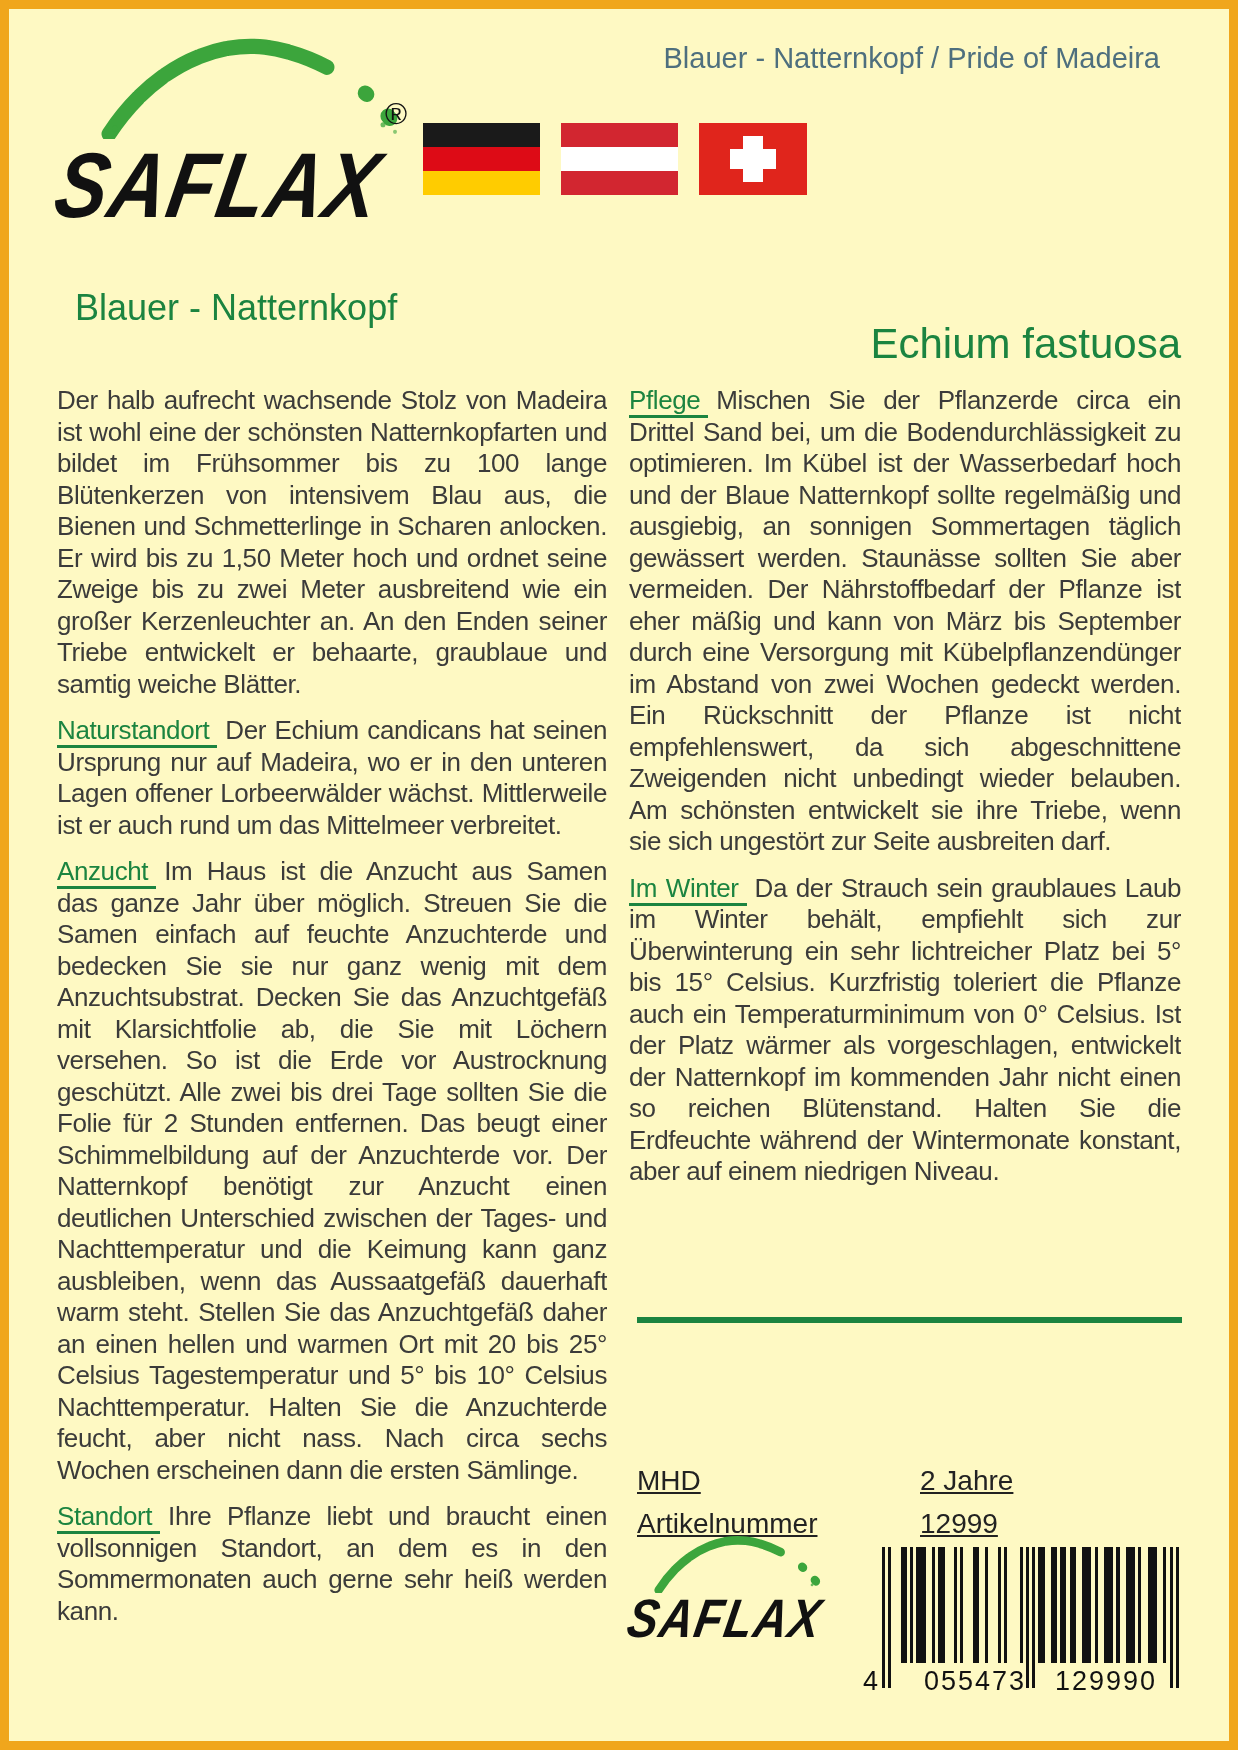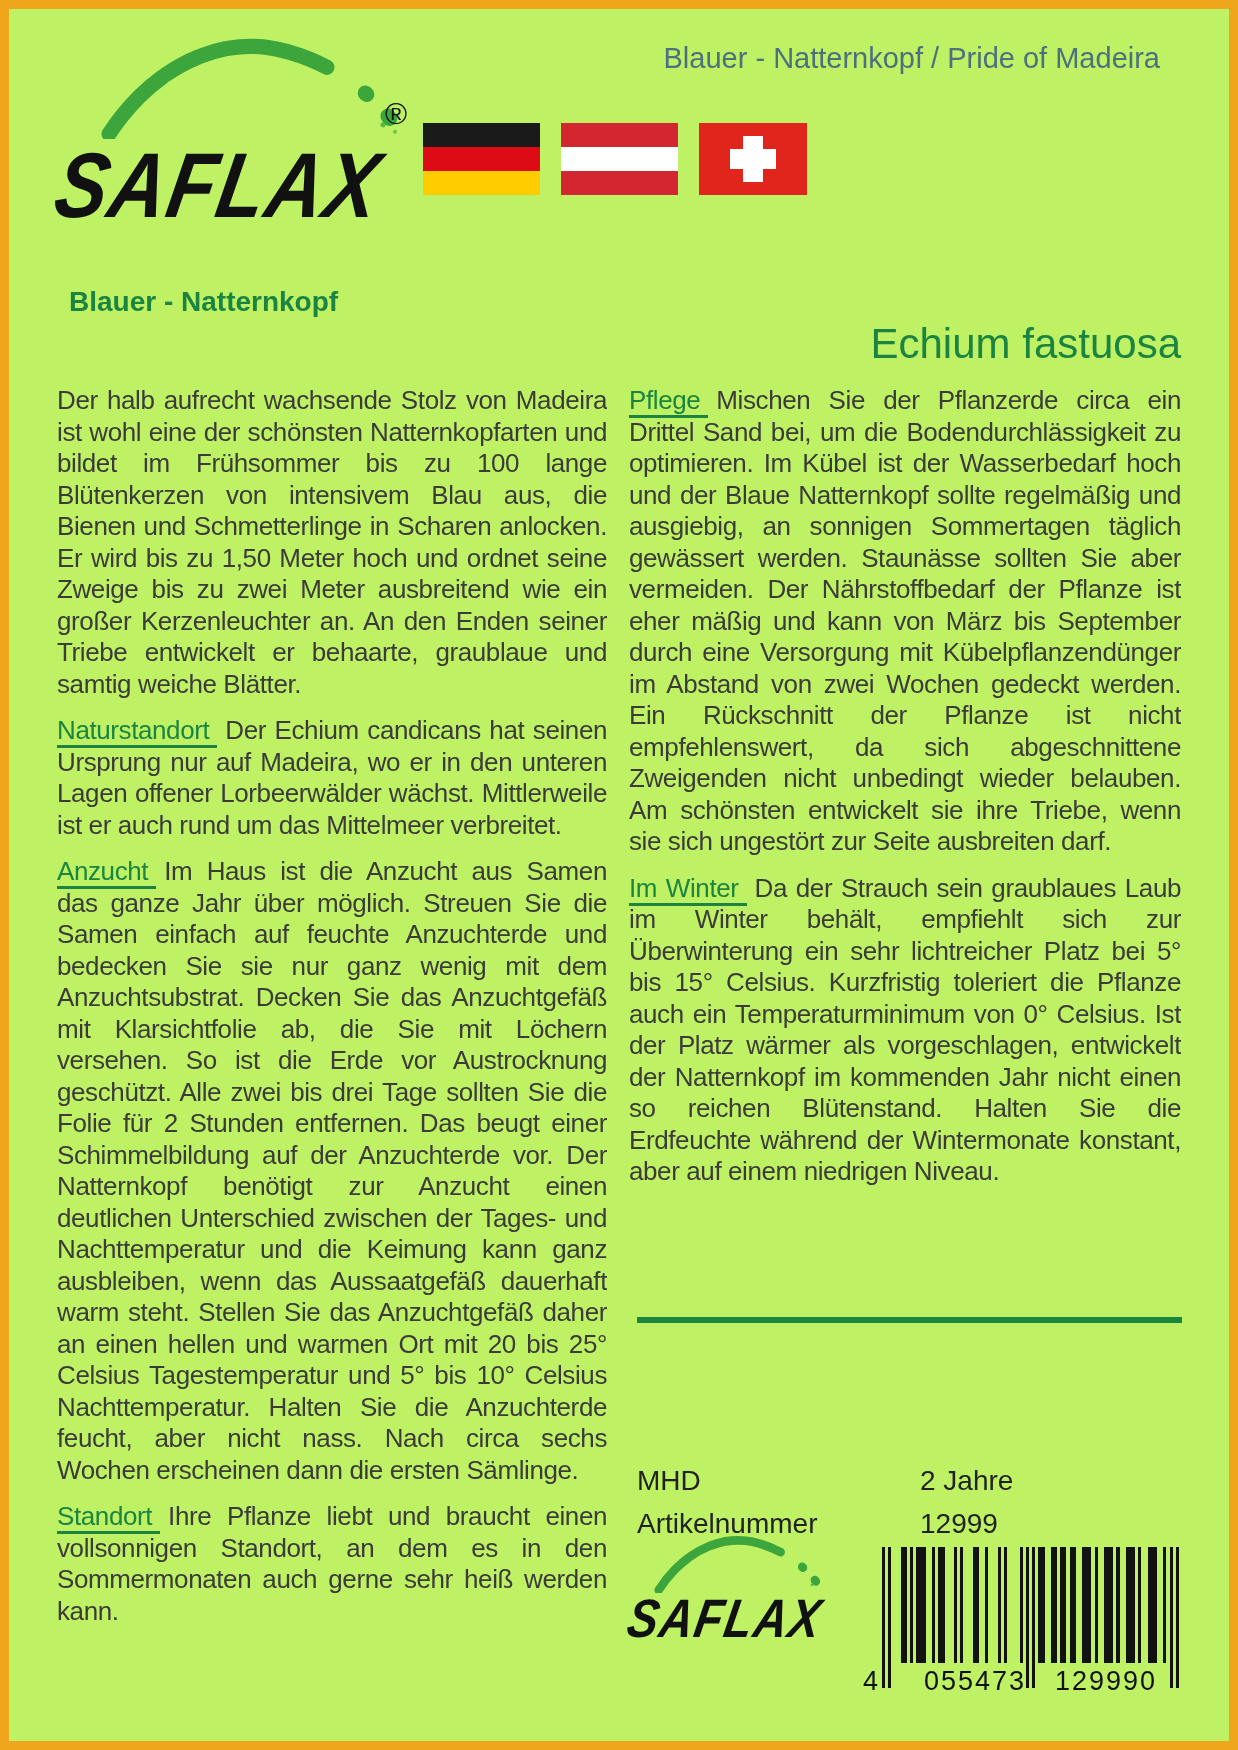--- a/index.html
+++ b/index.html
@@ -1,19 +1,19 @@
 <!DOCTYPE html>
 <html lang="de" style="--border_yellow: #F0A61C; --accent_green: #1B8440; --logo_green: #3CA53C; --header_slate: #4E6F7E; --text: #3B3B3A; --flag_de_black: #1A1A1A; --flag_de_red: #DD0B16; --flag_de_gold: #FFCC00; --flag_at_red: #D22630; --flag_ch_red: #E0251C; --barcode_black: #121212;"><head>
 <meta charset="utf-8">
 <style>
   html,body{margin:0;padding:0;background:#e8e8e8;}
   .page{
     position:relative;
     width:1238px;height:1750px;
-    background:#bef264;
+    background:#fef9c3;
     border:9px solid var(--border_yellow,#F0A61C);
     box-sizing:border-box;
     font-family:"Liberation Sans",sans-serif;
     color:var(--text,#3B3B3A);
     overflow:hidden;
   }
   .page *{box-sizing:border-box;}
 
   
   .header-title{
@@ -52,22 +52,22 @@
   .de i:nth-child(2){background:var(--flag_de_red,#DD0B16);}
   .de i:nth-child(3){background:var(--flag_de_gold,#FFCC00);}
   .at i:nth-child(1),.at i:nth-child(3){background:var(--flag_at_red,#D22630);}
   .at i:nth-child(2){background:#fff;}
   .ch .cross-v,.ch .cross-h{position:absolute;background:#fff;flex:none;}
   .ch .cross-v{left:44px;top:13px;width:20px;height:46px;}
   .ch .cross-h{left:31px;top:26px;width:46px;height:20px;}
 
   
   .left-title{
-    position:absolute;left:48px;top:255px;margin:12px;
-    font-size:28px;line-height:52px;font-weight:700;
+    position:absolute;left:48px;top:255px;margin:18px;
+    font-size:36px;line-height:52px;font-weight:400;
     color:var(--accent_green,#1B8440);
   }
   .species-title{
     position:absolute;left:620px;top:310px;margin:0;width:552px;
     text-align:right;font-size:42px;line-height:50px;font-weight:400;
     color:var(--accent_green,#1B8440);
   }
 
   
   .col{
@@ -85,21 +85,21 @@
     font-weight:400;
     border-bottom:3px solid var(--accent_green,#1B8440);
     padding-right:8px;margin-right:8px;
   }
   .sec:empty{display:none;}
 
   
   .divider{position:absolute;left:628px;top:1308px;width:545px;height:6px;
     background:var(--accent_green,#1B8440);}
   .details{position:absolute;left:628px;top:1456px;width:470px;font-size:28px;color:#222;}
-  .drow{display:flex;margin-bottom:11px;line-height:32px;}
+  .drow{display:flex;margin-bottom:11px;line-height:32px;text-decoration:underline;}
   .dlabel{width:283px;flex:none;}
   .dvalue{flex:1;}
 
   
   .barcode{position:absolute;left:873px;top:1538px;width:298px;height:158px;}
   .bars{display:flex;width:298px;height:142px;align-items:flex-start;}
   .bc-mod{flex:none;width:calc(100%/95);height:116px;background:transparent;}
   .bc-mod.on{background:var(--barcode_black,#121212);}
   .bc-mod.on.tall{height:141px;}
   .bd{position:absolute;top:119px;font-size:27px;color:#111;letter-spacing:2px;line-height:30px;}

